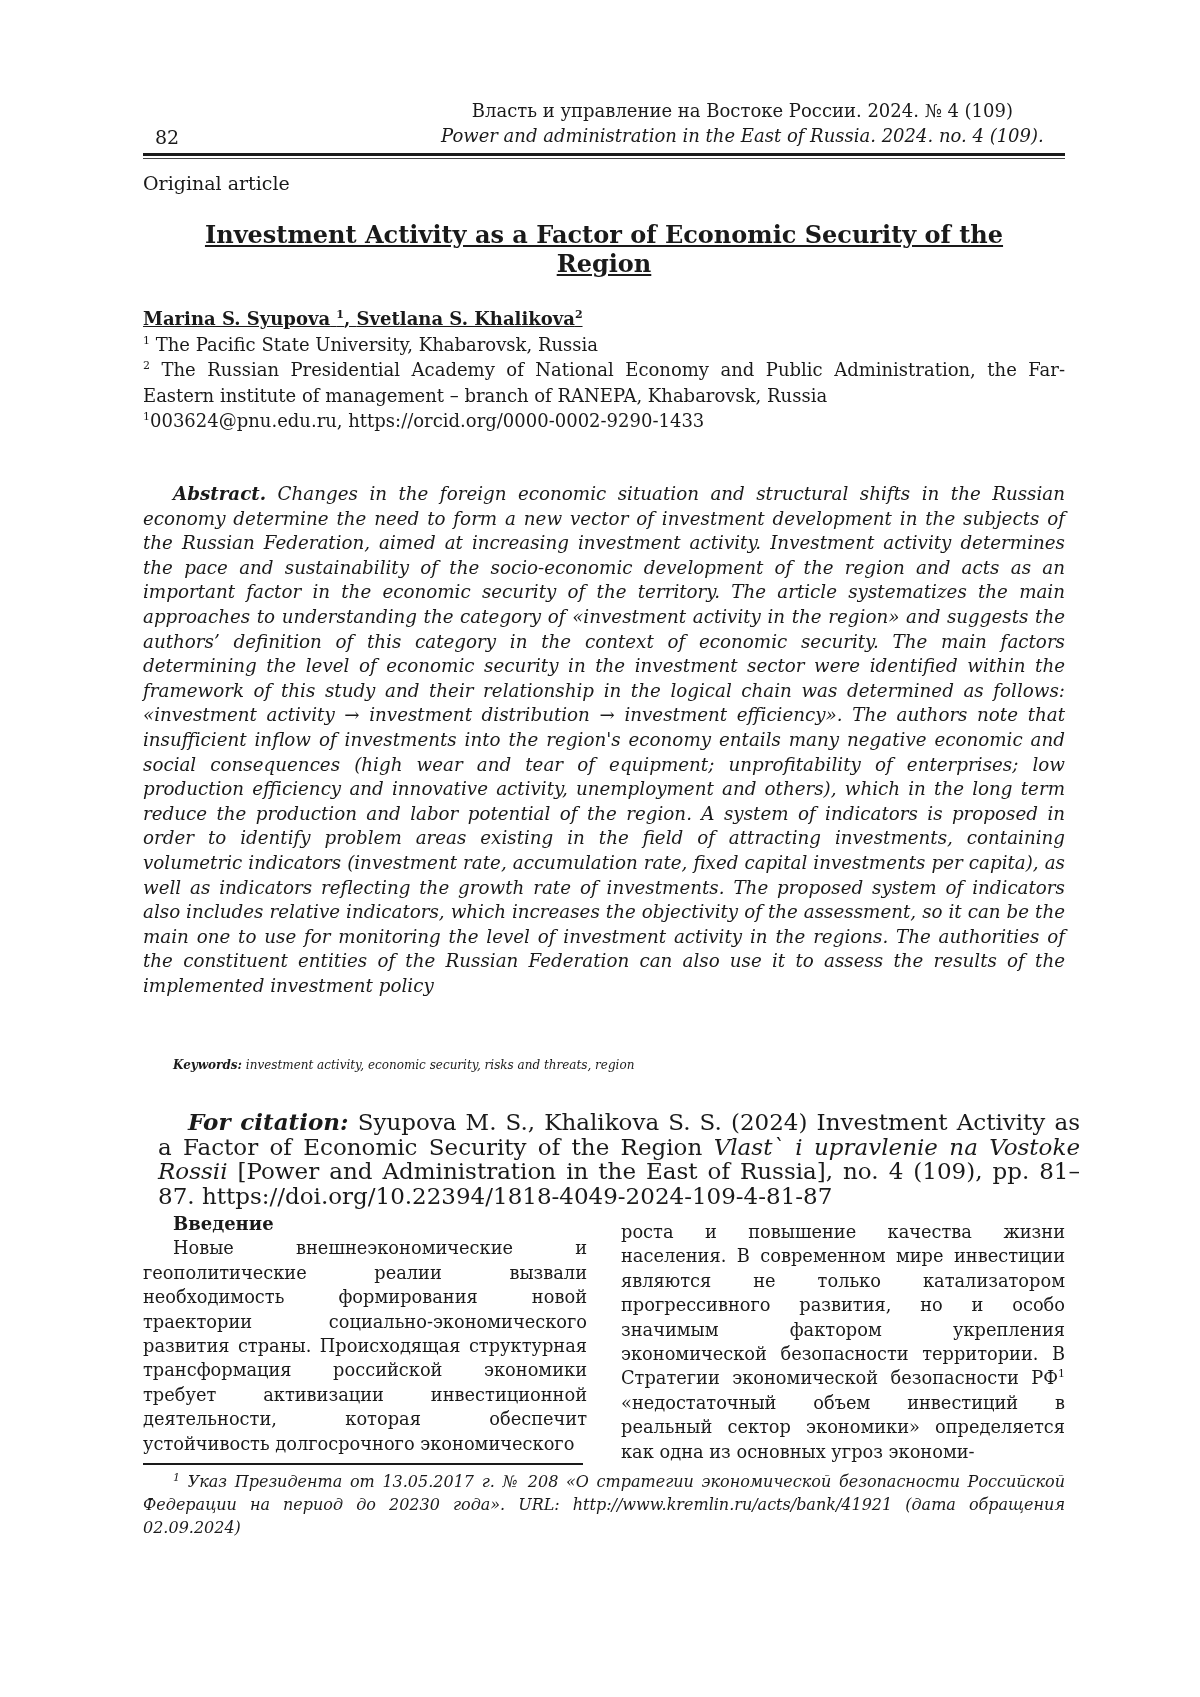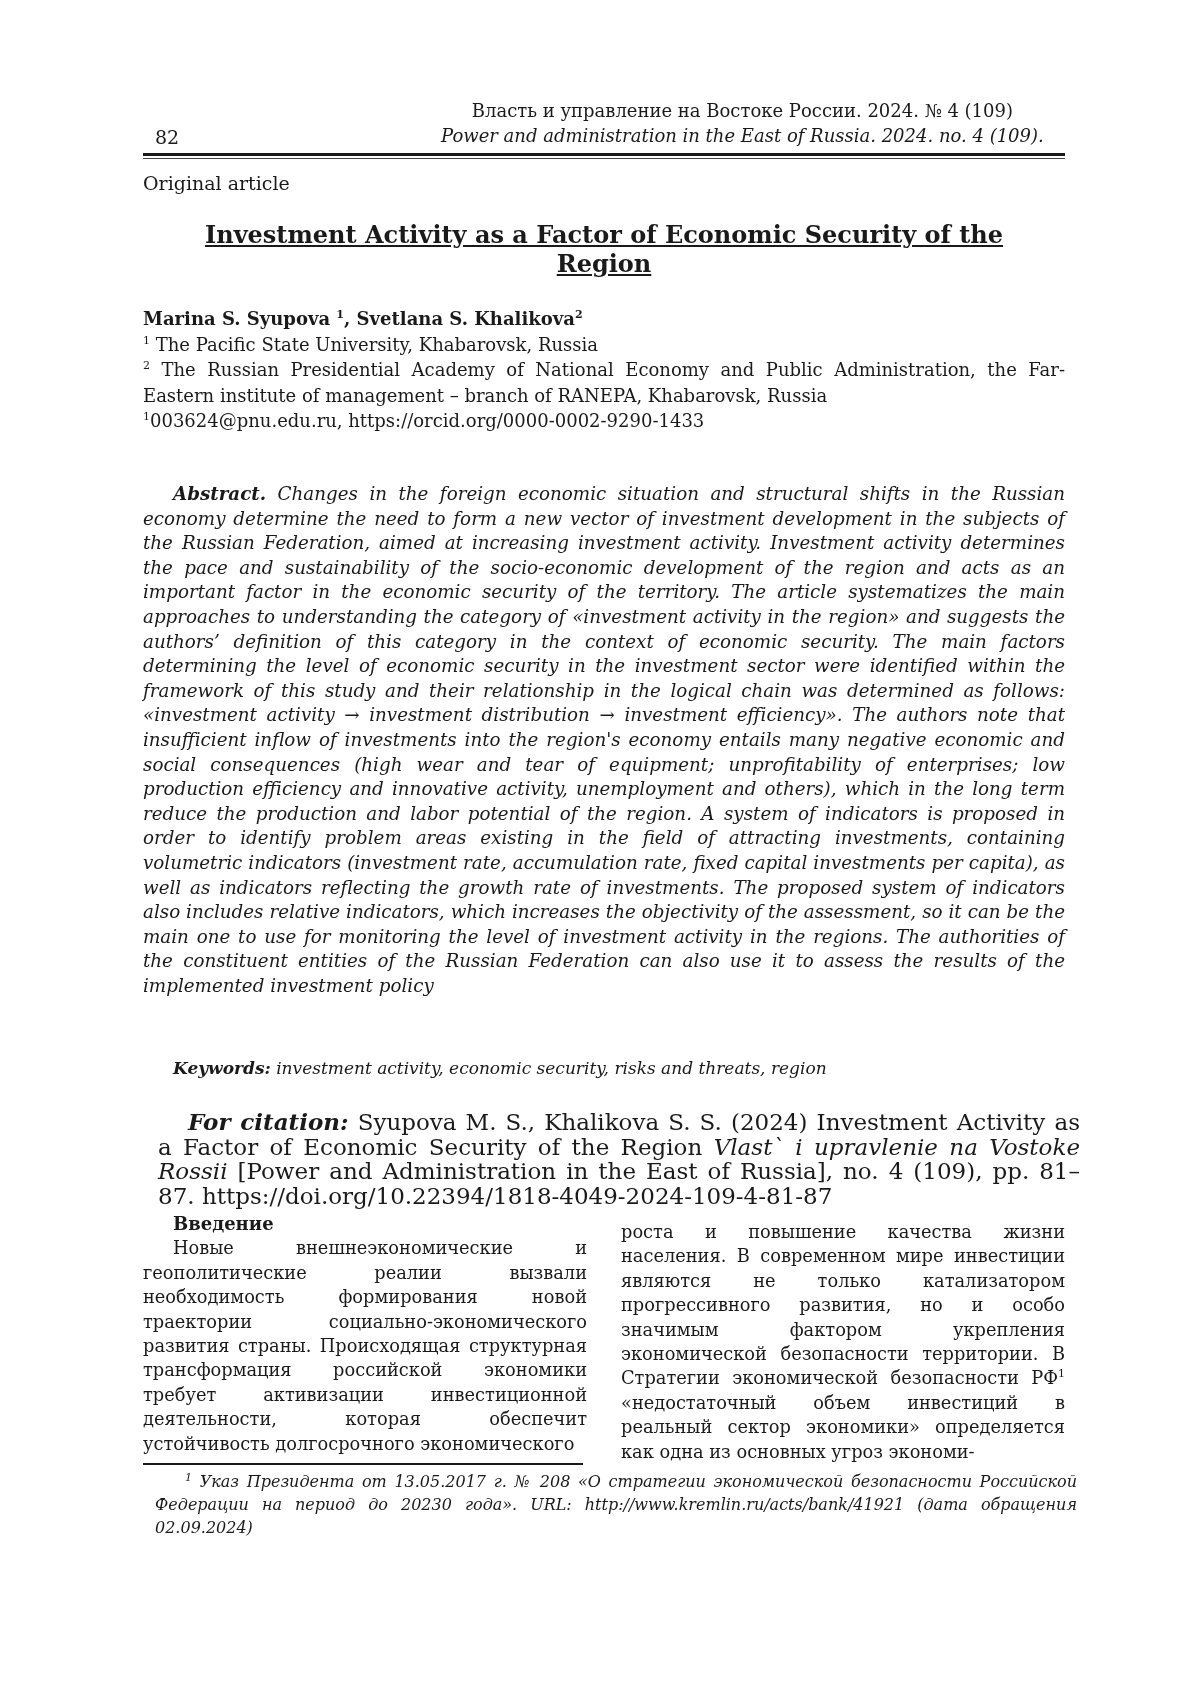--- a/index.html
+++ b/index.html
@@ -9,27 +9,27 @@
   .header { position: absolute; top: 98px; left: 0; width: 922px; height: 50px; }
   .page-num { position: absolute; left: 0; top: 28px; font-size: 19px; margin-left: 12px; }
   .journal { position: absolute; left: 298px; top: 0; font-size: 18px; line-height: 25px; text-align: center; }
   .journal .en { font-style: italic; }
   .rule-thick { position: absolute; top: 153px; left: 0; width: 922px; height: 3px; background: #1a1a1a; }
   .rule-thin { position: absolute; top: 158px; left: 0; width: 922px; height: 1px; background: #444; }
   .article-type { position: absolute; top: 172px; left: 0; font-size: 19px; }
   .title { position: absolute; top: 220px; left: 40px; width: 842px; text-align: center;
            font-weight: bold; font-size: 24px; line-height: 29px; text-decoration: underline; }
   .authors { position: absolute; top: 306px; left: 0; width: 922px; font-size: 18px; line-height: 25.5px; }
-  .authors .names { font-weight: bold; }
+  .authors .names { font-weight: bold; text-decoration: underline; }
   sup { font-size: 11px; vertical-align: super; line-height: 0; }
   .justify { text-align: justify; text-align-last: left; }
   .abstract { position: absolute; top: 482px; left: 0; width: 922px; font-size: 18.3px; line-height: 24.6px;
               font-style: italic; text-align: justify; }
   .lead-label { font-weight: bold; font-style: italic; }
-  .keywords { position: absolute; top: 1058px; left: 30px; width: 892px; font-size: 17px; font-style: italic; }
+  .keywords { position: absolute; top: 1058px; left: 30px; width: 892px; font-size: 12px; font-style: italic; }
   .citation { position: absolute; top: 1110px; left: 15px; width: 922px; font-size: 23px; line-height: 24.6px; text-align: justify; }
   .citation .it { font-style: italic; }
   .col { position: absolute; top: 1212px; width: 444px; font-size: 17.8px; line-height: 24.4px; text-align: justify; }
   .col-left { left: 0; }
   .col-right { left: 478px; top: 1220px; }
   .section-head { font-weight: bold; padding-left: 30px; font-size: 18px; }
   .footnote-rule { position: absolute; top: 1463px; left: 0; width: 440px; height: 2px; background: #1a1a1a; }
   .footnote { position: absolute; top: 1470px; left: 0; width: 922px; font-size: 16px; line-height: 23px; font-style: italic; text-align: justify; }
 </style>
 </head>
@@ -80,18 +80,18 @@
   <div class="col col-left">
     <div class="section-head">Введение</div>
     <div style="text-indent:30px;">Новые внешнеэкономические и геополитические реалии вызвали необходимость формирования новой траектории социально-экономического развития страны. Происходящая структурная трансформация российской экономики требует активизации инвестиционной деятельности, которая обеспечит устойчивость долгосрочного экономического</div>
   </div>
 
   <div class="col col-right">
     <span>роста и повышение качества жизни населения. В современном мире инвестиции являются не только катализатором прогрессивного развития, но и особо значимым фактором укрепления экономической безопасности территории. В Стратегии экономической безопасности РФ</span><sup>1</sup><span> «недостаточный объем инвестиций в реальный сектор экономики» определяется как одна из основных угроз экономи-</span>
   </div>
 
   <div class="footnote-rule"></div>
-  <div class="footnote" style="text-indent:30px;margin-left:12px;">
+  <div class="footnote" style="text-indent:30px;">
     <sup>1</sup>
     <span>Указ Президента от 13.05.2017 г. № 208 «О стратегии экономической безопасности Российской Федерации на период до 20230 года». URL: http://www.kremlin.ru/acts/bank/41921 (дата обращения 02.09.2024)</span>
   </div>
 
 </div>
 
 </body></html>

